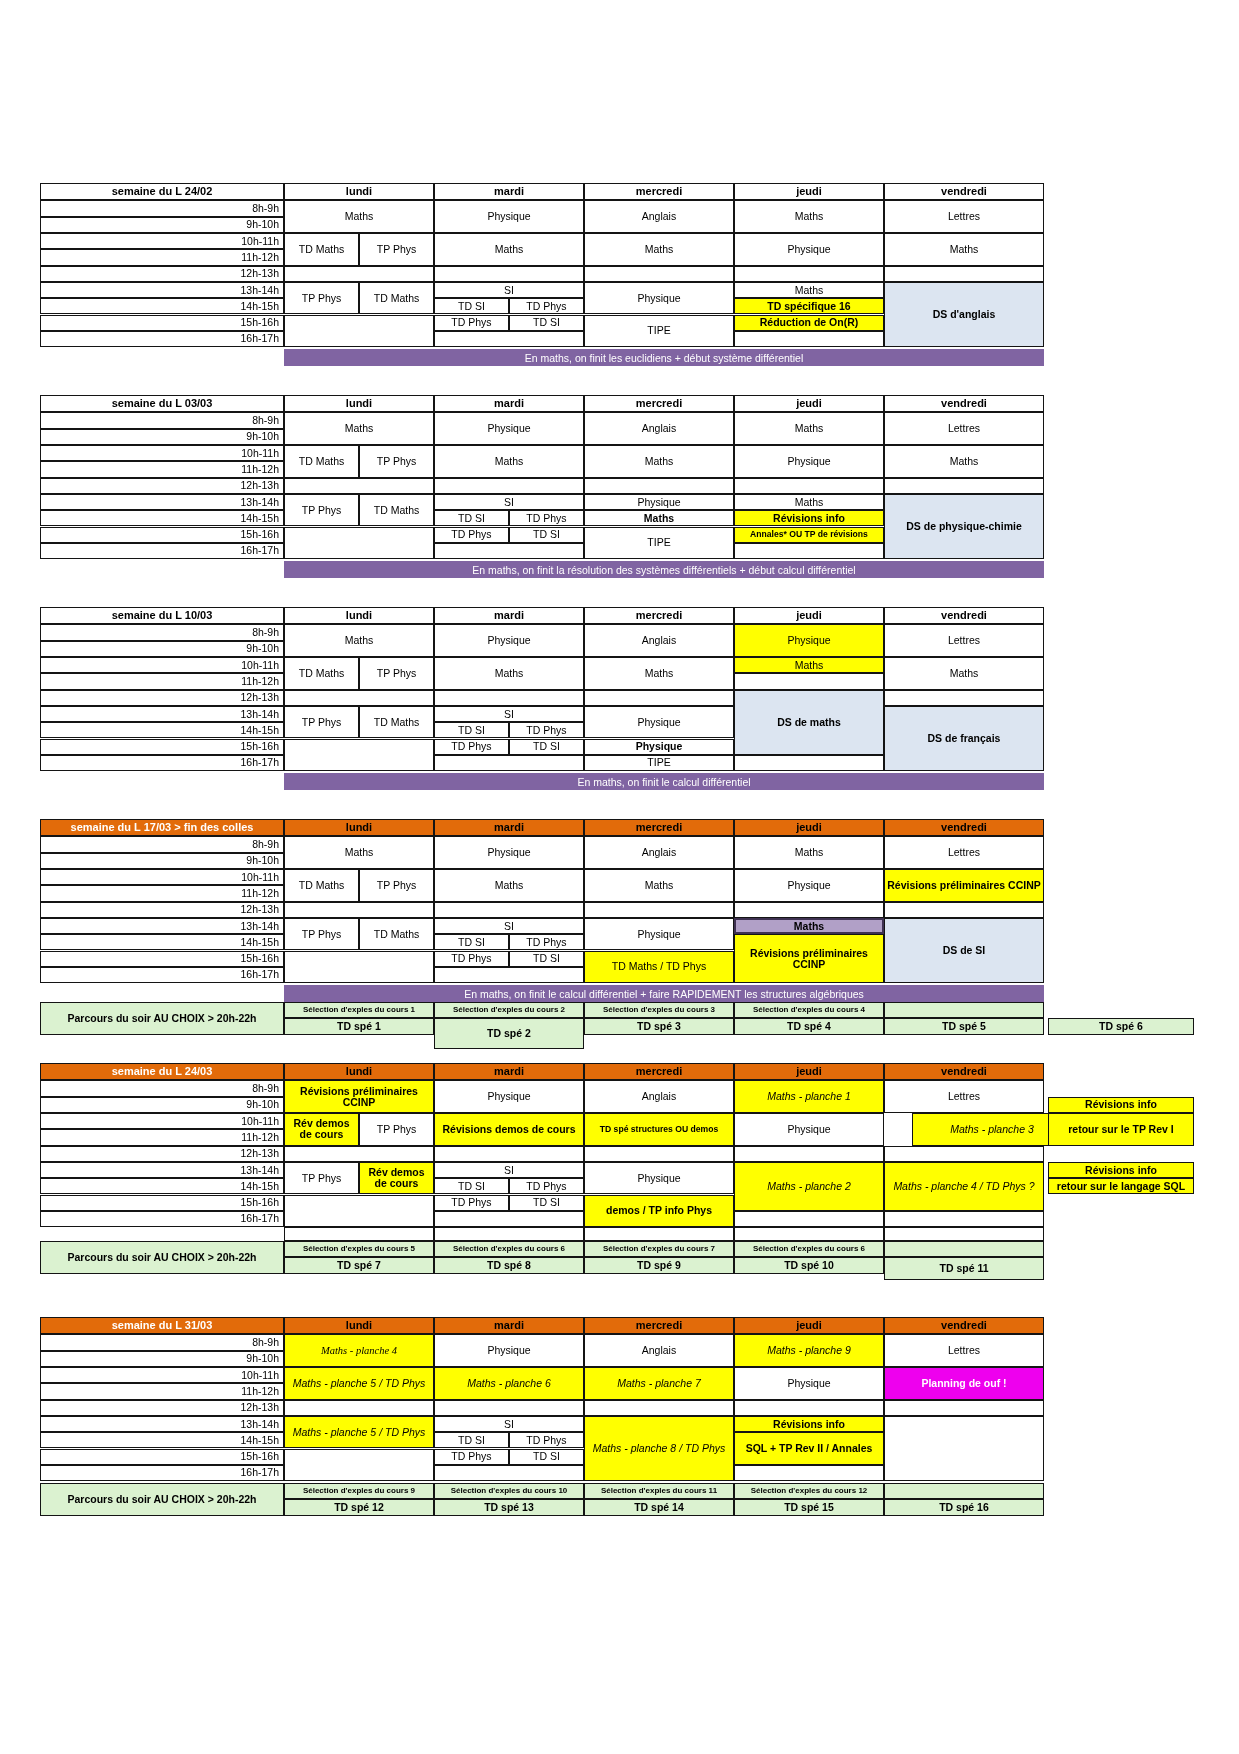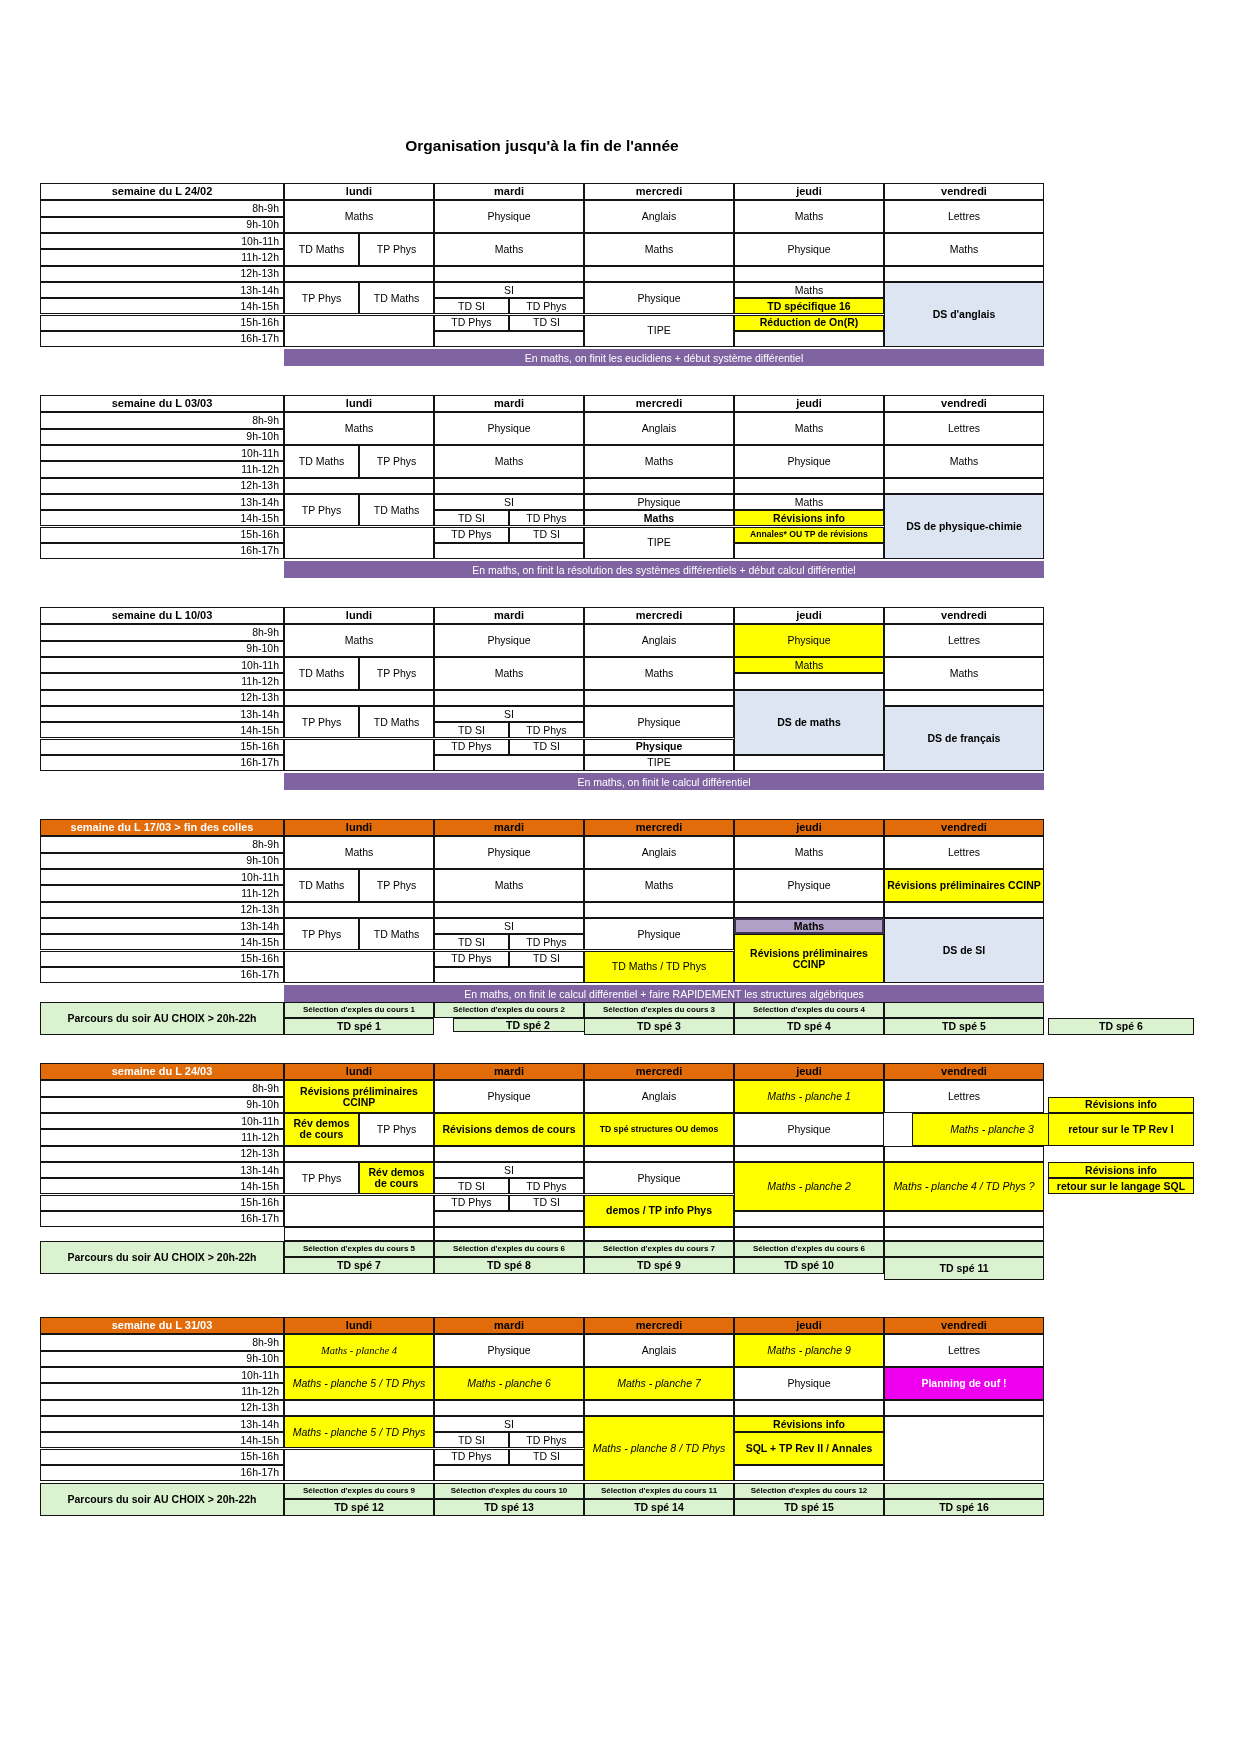--- a/index.html
+++ b/index.html
@@ -29,21 +29,20 @@
   .banner{position:absolute;left:244px;width:760px;height:17px;background:var(--purple);
           color:#fff;display:flex;align-items:center;justify-content:center;font-size:10.5px;}
   .footer-banner{position:absolute;left:40px;top:1550px;width:1004px;height:26px;
           background:var(--magenta);color:#fff;font-weight:bold;font-size:14.5px;
           display:flex;align-items:center;justify-content:center;}
 </style>
 </head>
 <body>
 
 <div class="page">
-  <div class="title">Organisation jusqu'à la fin de l'année</div>
   <div id="weeks">
       <div class="week" style="top: 183px;">
         <div class="cell hdr" style="left: 0px; top: 0px; width: 244px; height: 17.4px;">
           <span>semaine du L 24/02</span>
         </div>
         <div class="cell hdr" style="left: 244px; top: 0px; width: 150px; height: 17.4px;">
           <span>lundi</span>
         </div>
         <div class="cell hdr" style="left: 394px; top: 0px; width: 150px; height: 17.4px;">
           <span>mardi</span>
@@ -557,21 +556,21 @@
         <div class="cell bg-green sel" style="left: 544px; top: 183.1px; width: 150px; height: 16.3px;">
           <span>Sélection d'exples du cours 3</span>
         </div>
         <div class="cell bg-green sel" style="left: 694px; top: 183.1px; width: 150px; height: 16.3px;">
           <span>Sélection d'exples du cours 4</span>
         </div>
         <div class="cell bg-green" style="left: 844px; top: 183.1px; width: 160px; height: 16.3px;"></div>
         <div class="cell bg-green bold" style="left: 244px; top: 199.4px; width: 150px; height: 16.3px;">
           <span>TD spé 1</span>
         </div>
-        <div class="cell bg-green bold" style="left: 413px; top: 199.4px; width: 150px; height: 14px;">
+        <div class="cell bg-green bold" style="left: 394px; top: 199.4px; width: 150px; height: 31px;">
           <span>TD spé 2</span>
         </div>
         <div class="cell bg-green bold" style="left: 544px; top: 199.4px; width: 150px; height: 16.3px;">
           <span>TD spé 3</span>
         </div>
         <div class="cell bg-green bold" style="left: 694px; top: 199.4px; width: 150px; height: 16.3px;">
           <span>TD spé 4</span>
         </div>
         <div class="cell bg-green bold" style="left: 844px; top: 199.4px; width: 160px; height: 16.3px;">
           <span>TD spé 5</span>

